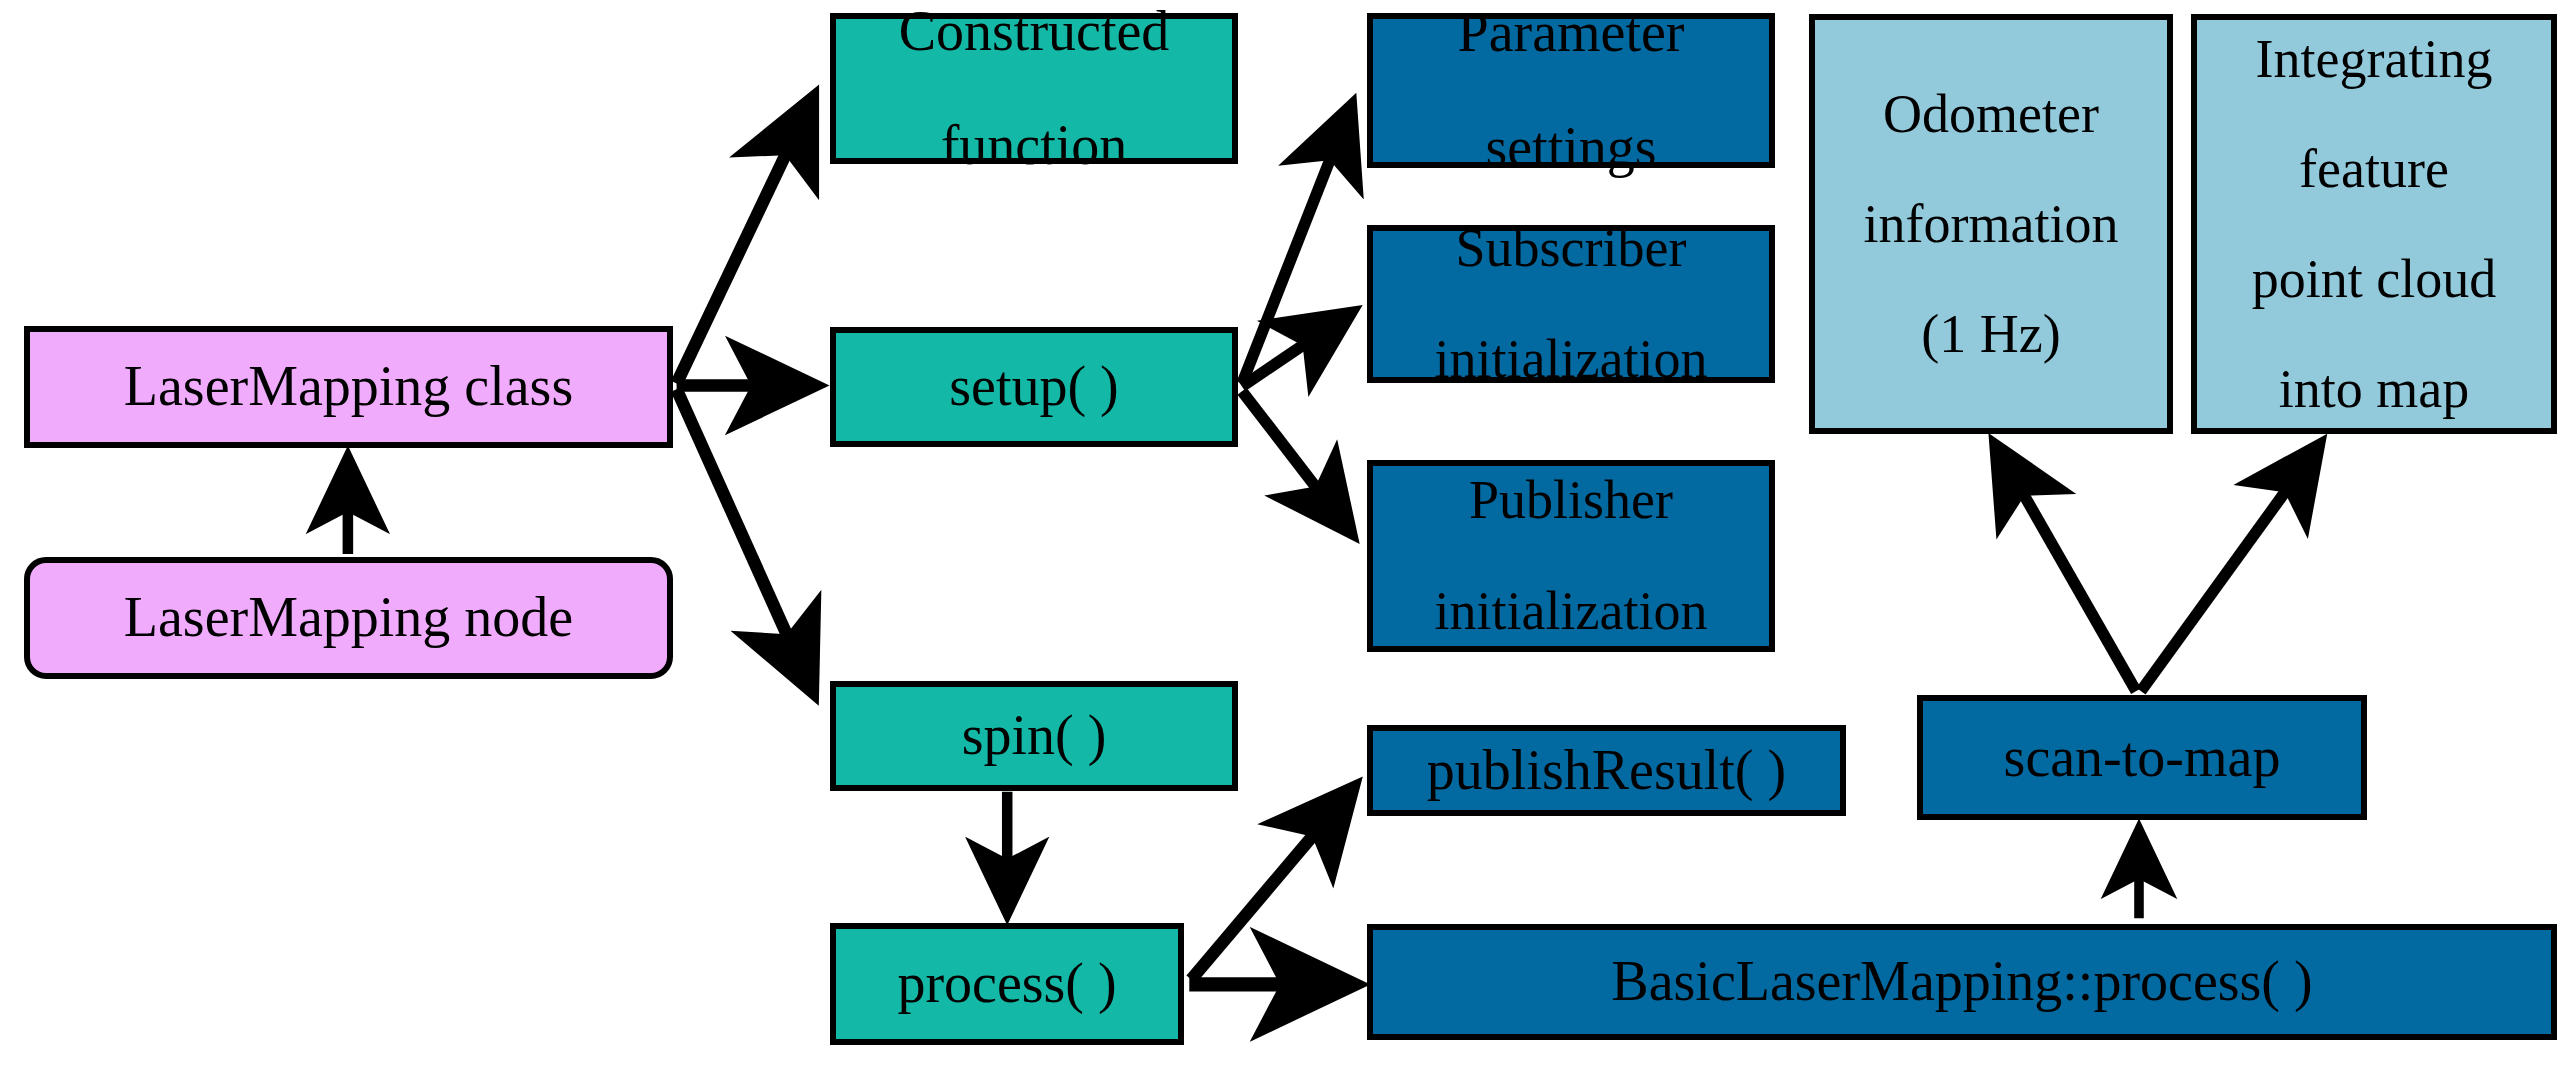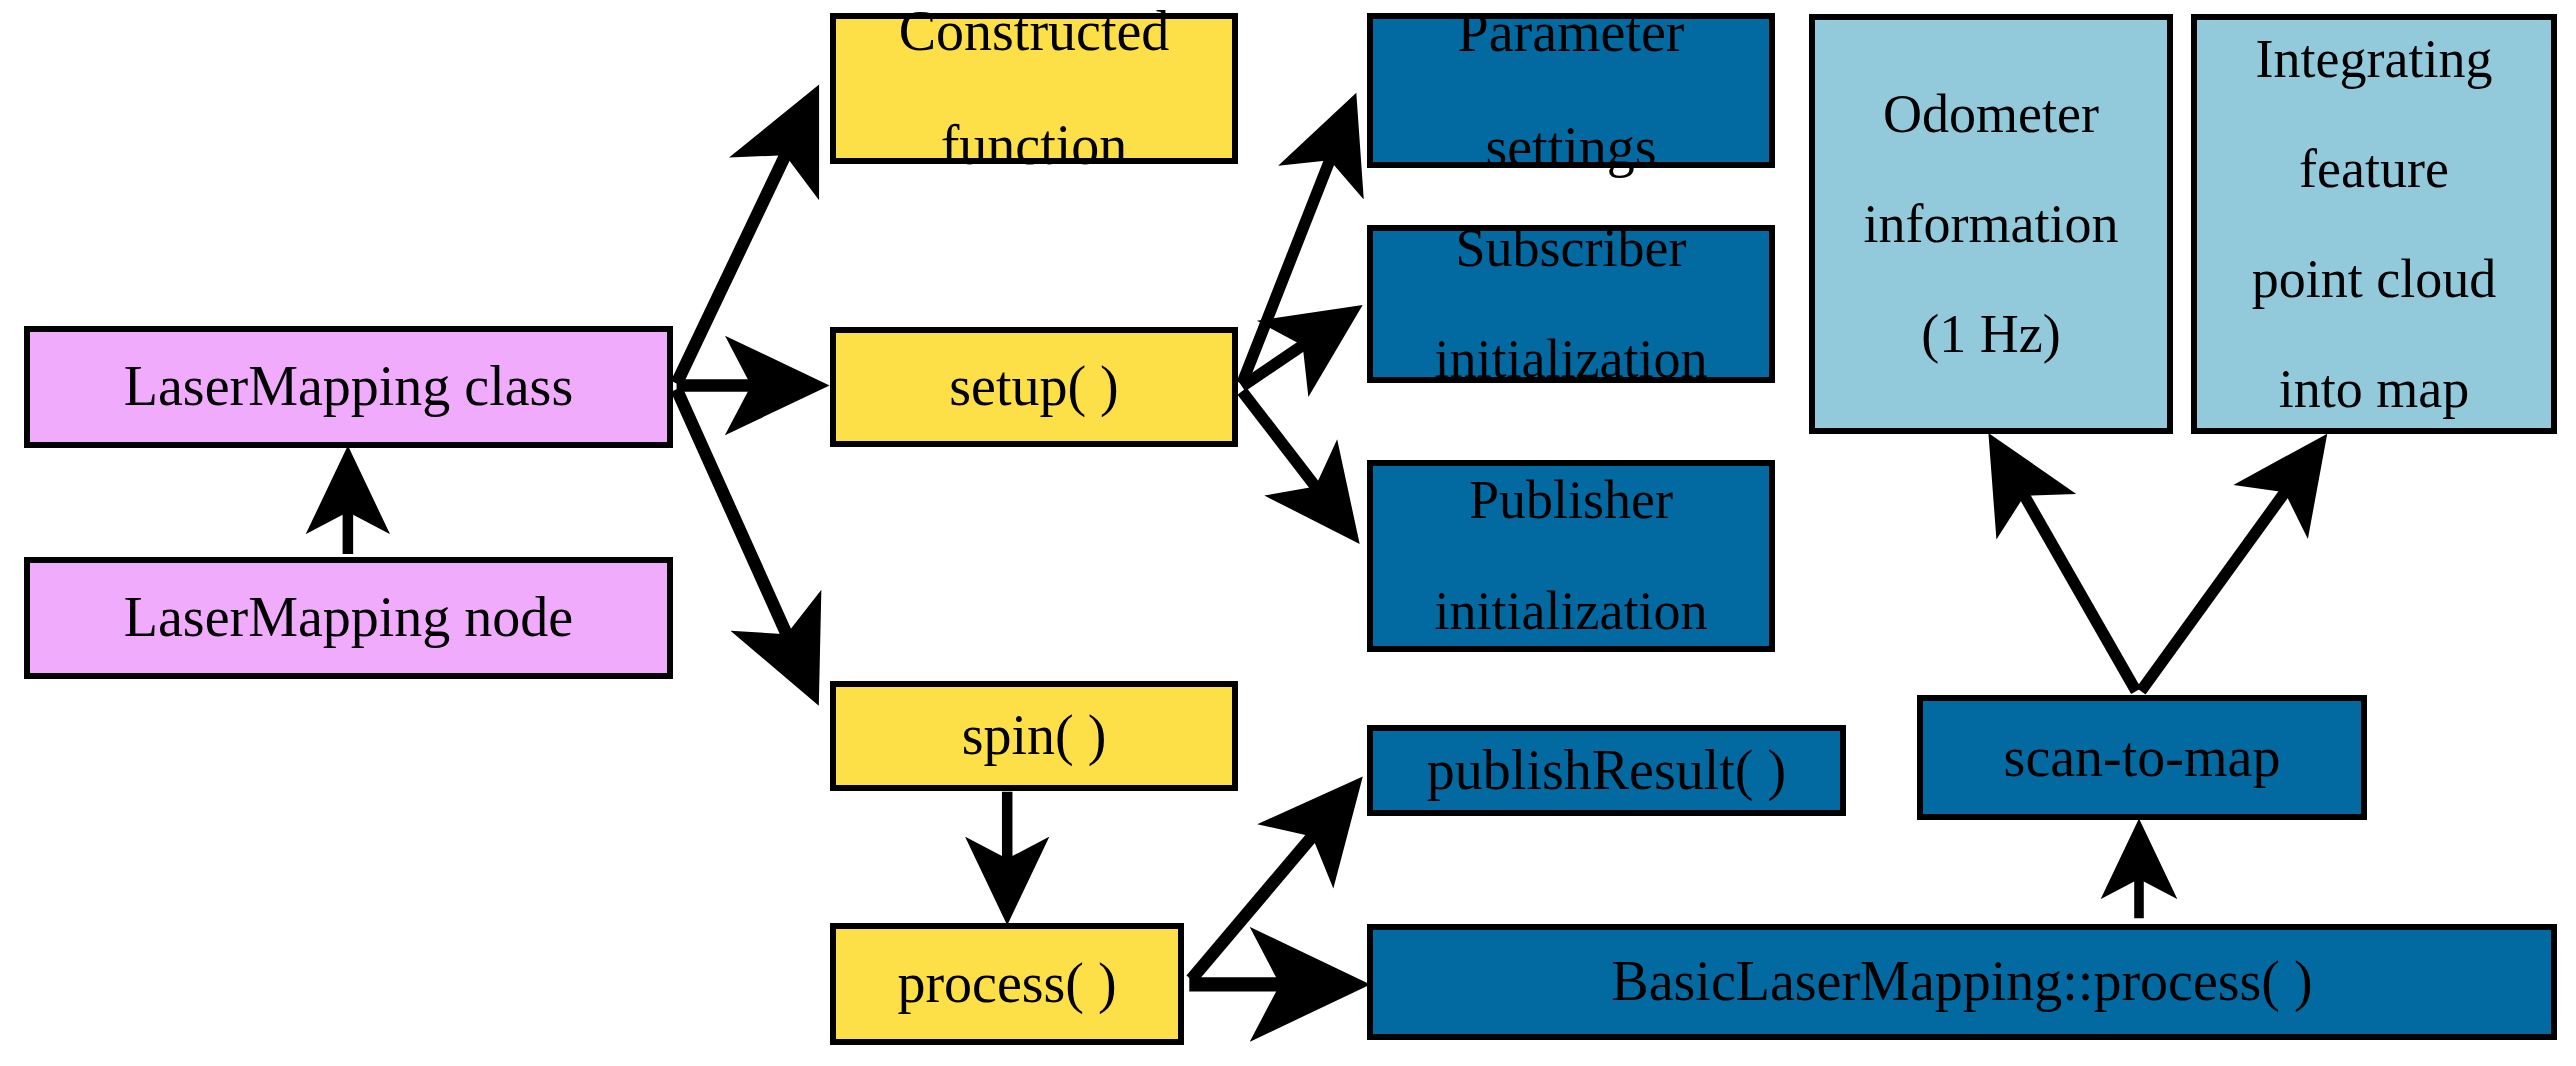--- a/index.html
+++ b/index.html
@@ -5,21 +5,21 @@
   html,body{margin:0;padding:0;background:#ffffff;}
   body{width:2576px;height:1067px;overflow:hidden;
        font-family:"Liberation Serif","DejaVu Serif",serif;}
   #canvas{position:relative;width:2576px;height:1067px;background:#fff;}
   #wires{position:absolute;left:0;top:0;width:2576px;height:1067px;overflow:visible;}
   .node{position:absolute;box-sizing:border-box;border:6.7px solid #000;
         display:flex;align-items:center;justify-content:center;text-align:center;
         color:#000;line-height:1.02;padding:0 5.8px;}
   .node span{display:block;width:100%;}
   .orange{background:#f0abfc;}
-  .green{background:#fde047;}
+  .green{background:#14b8a6;}
   .lime{background:#0369a1;}
   .blue{background:#92CADC;}
   .f56{font-size:54px;}
   .f58{font-size:56px;}
 </style>
 </head>
 <body>
 
 <div id="canvas">
 
@@ -56,21 +56,21 @@
       <path d="M2229,721 L2082,464" stroke-width="12"></path>
 
       <path d="M2234,721 L2420,464" stroke-width="12"></path>
     </g>
   </svg>
 
   <div class="node orange f58" style="left:24px;top:326px;width:649px;height:122px;">
     <span>LaserMapping class</span>
   </div>
 
-  <div class="node orange f58" style="left:24px;top:557px;width:649px;height:122px;">
+  <div class="node orange f58" style="left:24px;top:557px;width:649px;height:122px;border-radius:22px;">
     <span>LaserMapping node</span>
   </div>
 
   <div class="node green f58" style="left:830px;top:13.4px;width:408px;height:151px;">
     <span>
       <span>Constructed</span><br>
       <span>function</span>
     </span>
   </div>
 

